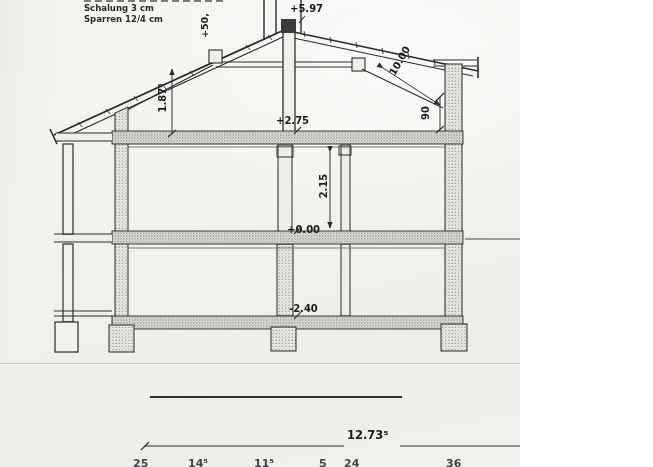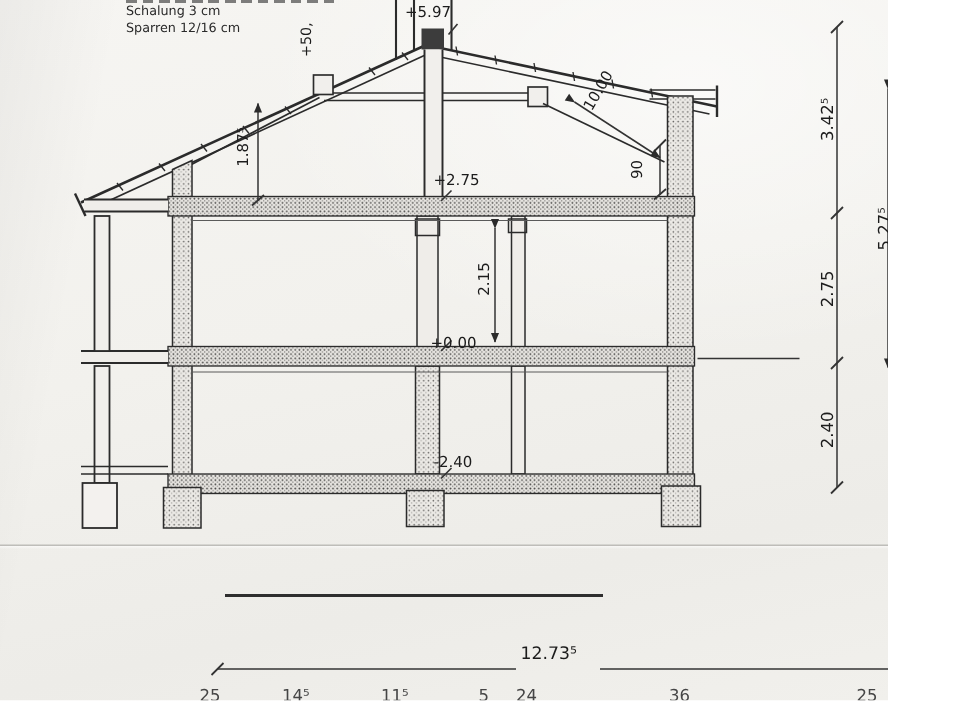--- a/index.html
+++ b/index.html
@@ -1,22 +1,22 @@
 <!DOCTYPE html>
 <html><head>
 <meta charset="utf-8">
 <style>
   html,body{margin:0;padding:0;background:#ffffff;}
   #paper{
-    position:relative;width:592px;height:467px;overflow:hidden;
+    position:relative;width:520px;height:467px;overflow:hidden;
     background:
       radial-gradient(ellipse 420px 260px at 78% 12%, rgba(255,255,255,.55), rgba(255,255,255,0) 70%),
       linear-gradient(100deg, rgba(0,0,0,.045) 0%, rgba(0,0,0,0) 12%),
       linear-gradient(168deg,#f6f5f2 0%,#f2f1ed 45%,#edece8 78%,#f1f0ec 100%);
-    font-family:"DejaVu Sans",sans-serif;color:#1f1f1f;
+    font-family:"DejaVu Sans",sans-serif;color:#1f1f1f;font-weight:bold;
   }
   svg.draw{position:absolute;left:0;top:0;}
   .lbl{position:absolute;white-space:nowrap;font-size:10px;line-height:1;color:#1c1c1c;}
   .lbl.big{font-size:11px;}
   .rot{transform:rotate(-90deg);transform-origin:center center;text-align:center;}
   .notes{position:absolute;left:84px;top:3px;font-size:8.5px;line-height:10.5px;color:#2a2a2a;}
   .clip-line{position:absolute;left:84px;top:0;width:140px;height:2px;opacity:.65;
     background:repeating-linear-gradient(90deg,#3c3c3c 0 7px,transparent 7px 11px);}
   .vert{position:absolute;writing-mode:vertical-rl;transform:rotate(180deg);font-size:9.5px;color:#1c1c1c;}
   .title{position:absolute;left:181px;top:368px;font-family:"DejaVu Sans Mono",monospace;
@@ -171,27 +171,27 @@
         <line x1="294" y1="134" x2="301" y2="127"></line>
         <line x1="294" y1="234" x2="301" y2="227"></line>
         <line x1="294" y1="319" x2="301" y2="312"></line>
       </g>
     </g>
   </svg>
 
   <div class="clip-line"></div>
   <div class="notes">
     <div>Schalung 3 cm</div>
-    <div>Sparren  12/16 cm</div>
+    <div>Sparren  12/4 cm</div>
   </div>
 
   <div class="vert" style="left:199px;top:-8px;height:46px;">+50,</div>
 
-  <div class="lbl" style="left:270px;top:4px;">+5.97</div>
-  <div class="lbl" style="left:289px;top:116px;text-align:right;">+2.75</div>
+  <div class="lbl" style="left:290px;top:4px;">+5.97</div>
+  <div class="lbl" style="left:276px;top:116px;text-align:right;">+2.75</div>
   <div class="lbl" style="left:287px;top:225px;">+0.00</div>
   <div class="lbl" style="left:289px;top:304px;text-align:center;">-2.40</div>
 
   <div class="lbl rot" style="left:143px;top:93px;width:40px;">1.87⁵</div>
   <div class="lbl rot" style="left:307px;top:181px;width:34px;">2.15</div>
   <div class="lbl rot" style="left:414px;top:108px;width:24px;">90</div>
   <div class="lbl" style="left:380px;top:56px;width:40px;transform:rotate(-60deg);transform-origin:center;text-align:center;">10.00</div>
 
   <div class="lbl big rot" style="left:529px;top:74px;width:46px;">3.42⁵</div>
   <div class="lbl big rot" style="left:567px;top:147px;width:46px;">5.27⁵</div>

